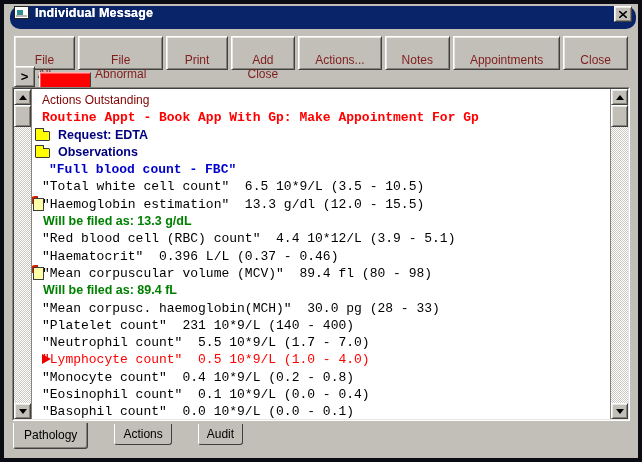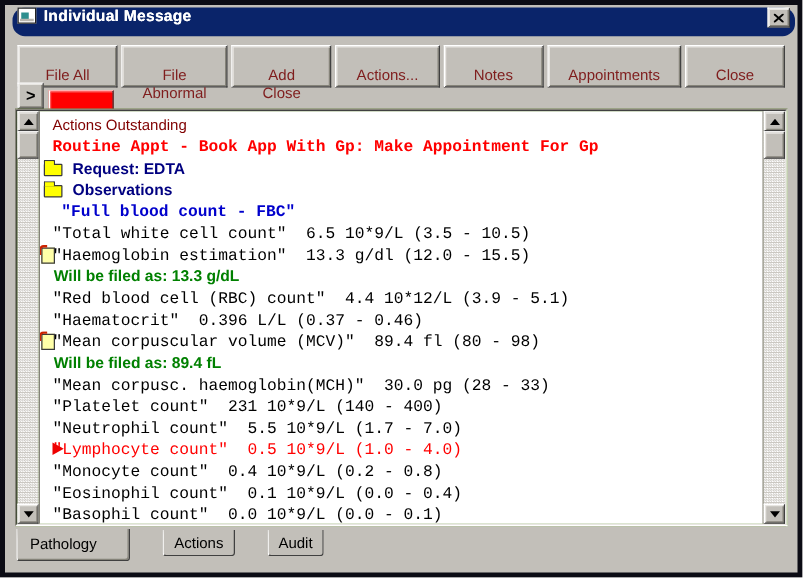--- a/index.html
+++ b/index.html
@@ -95,21 +95,21 @@
     border:2px solid #cc2200;border-right:none;border-bottom:none;border-radius:4px 0 0 0;}
   .icon-arrow{position:absolute;left:10px;top:3px;width:0;height:0;
     border-top:5px solid transparent;border-bottom:5px solid transparent;border-left:9px solid #ee0000;}
   
   .bottom-tabs{position:absolute;left:9px;top:419px;display:flex;align-items:flex-start;}
   .btab{
     font-family:"Liberation Sans",sans-serif;font-size:12px;color:#000;background:#c2bfb9;
     border:1px solid;border-top:none;border-color:transparent #404040 #404040 #ffffff;
     border-radius:0 0 3px 3px;padding:3px 8px 3px 8px;margin-right:2px;cursor:default;
   }
-  .btab.active{padding:5px 26px 6px 10px;position:relative;z-index:2;margin-top:0;
+  .btab.active{padding:5px 10px 6px 10px;position:relative;z-index:2;margin-top:0;
     box-shadow:inset -1px -1px 0 #858379;}
   .btab:not(.active){margin-top:1px;margin-left:24px;}
 </style>
 </head>
 <body>
 
 <div class="window">
 
   <div class="titlebar">
     <span class="app-icon"></span>
@@ -119,20 +119,21 @@
         <svg width="8" height="7" viewBox="0 0 8 7">
             <path d="M0 0 L8 7 M8 0 L0 7" stroke="#000" stroke-width="1.6"></path>
           </svg>
       </span>
     </button>
   </div>
 
   <div class="toolbar">
       <button class="tb-btn">File All</button>
       <button class="tb-btn">File Abnormal</button>
+      <button class="tb-btn">Print</button>
       <button class="tb-btn">Add Close</button>
       <button class="tb-btn">Actions...</button>
       <button class="tb-btn">Notes</button>
       <button class="tb-btn">Appointments</button>
       <button class="tb-btn">Close</button>
     </div>
 
   <div class="tabstrip">
     <button class="expander-btn">
       <span>&gt;</span>

